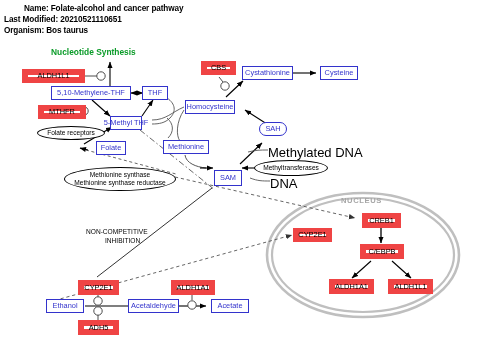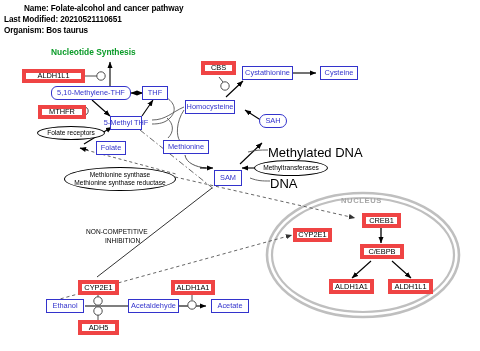--- a/index.html
+++ b/index.html
@@ -40,21 +40,21 @@
     display: flex;
     align-items: center;
     justify-content: center;
     text-align: center;
     white-space: nowrap;
     font-size: 7.4px;
     line-height: 1.05;
     background: #ffffff;
   }
   .gene {
-    border: 4px solid #ef4444;
+    border: 6px solid #ef4444;
     color: #000000;
   }
   .metab {
     border: 1px solid #3333cc;
     color: #3333cc;
   }
   .label-free {
     position: absolute;
     font-size: 13px;
     color: #000000;
@@ -338,21 +338,21 @@
   </div>
 
   <div class="node gene" style="left:78px; top:320px; width:41px; height:15px;">
     <span>ADH5</span>
   </div>
 
   <div class="node gene" style="left:171px; top:280px; width:44px; height:15px;">
     <span>ALDH1A1</span>
   </div>
 
-  <div class="node metab" style="left:51px; top:86px; width:80px; height:14px;border-radius:6px;">
+  <div class="node metab" style="left:51px; top:86px; width:80px; height:14px;">
     <span>5,10-Methylene-THF</span>
   </div>
 
   <div class="node metab" style="left:142px; top:86px; width:26px; height:14px;">
     <span>THF</span>
   </div>
 
   <div class="node metab" style="left:110px; top:116px; width:32px; height:14px;">
     <span>5-Methyl THF</span>
   </div>
@@ -366,21 +366,21 @@
   </div>
 
   <div class="node metab" style="left:242px; top:66px; width:51px; height:14px;">
     <span>Cystathionine</span>
   </div>
 
   <div class="node metab" style="left:320px; top:66px; width:38px; height:14px;">
     <span>Cysteine</span>
   </div>
 
-  <div class="node metab" style="left:259px; top:114px; width:28px; height:14px;border-radius:7px;">
+  <div class="node metab" style="left:259px; top:122px; width:28px; height:14px;border-radius:7px;">
     <span>SAH</span>
   </div>
 
   <div class="node metab" style="left:163px; top:140px; width:46px; height:14px;">
     <span>Methionine</span>
   </div>
 
   <div class="node metab" style="left:214px; top:170px; width:28px; height:16px;">
     <span>SAM</span>
   </div>

